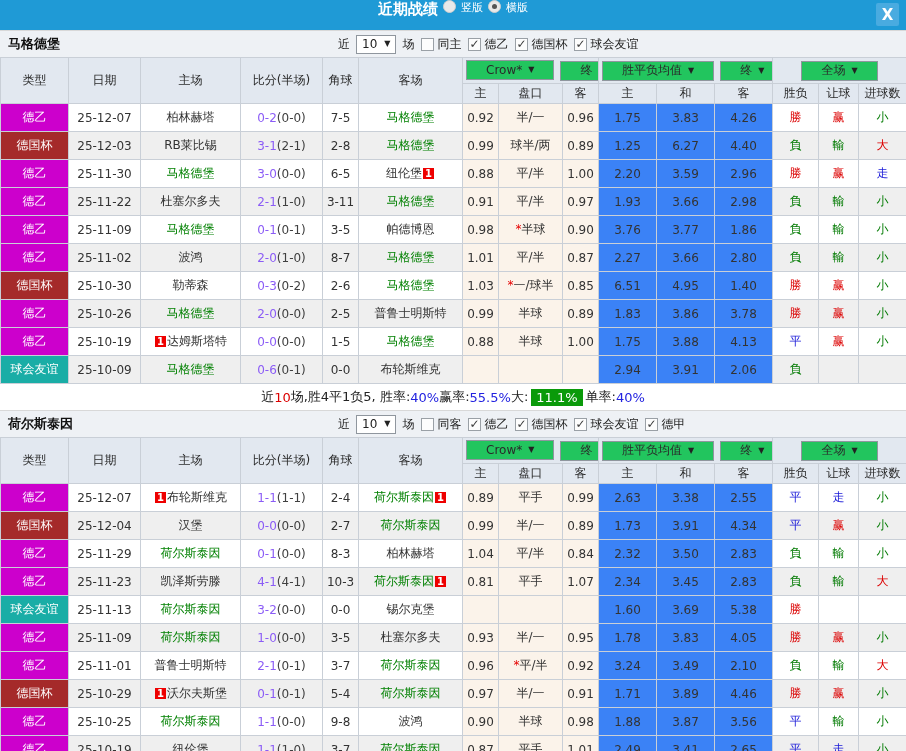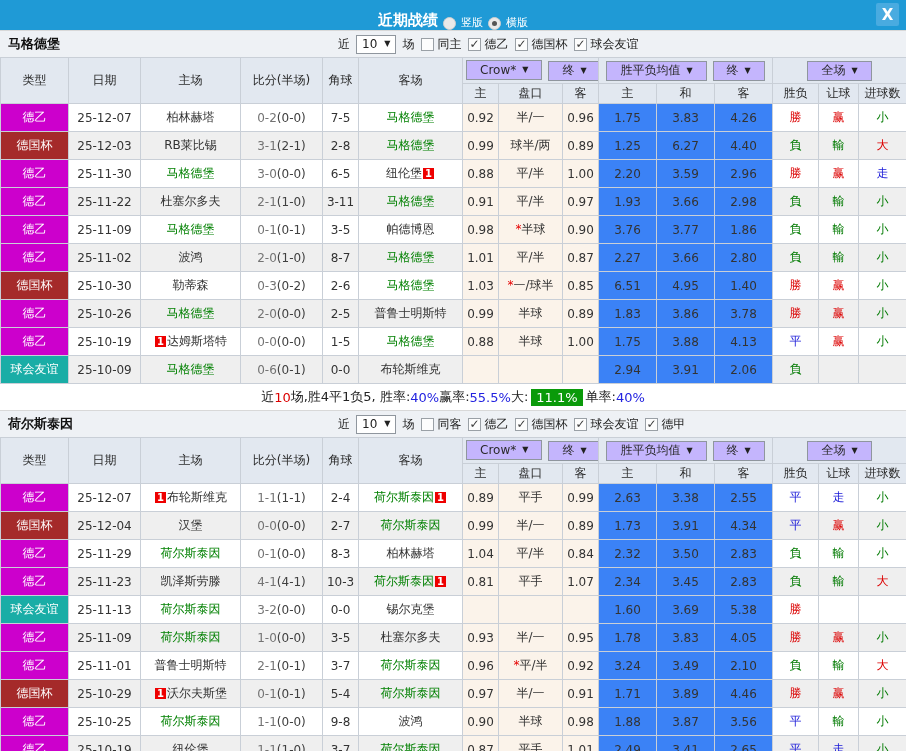--- a/index.html
+++ b/index.html
@@ -1,44 +1,44 @@
 <!DOCTYPE html>
 <html><head>
 <meta charset="utf-8">
 <style>
   *{box-sizing:border-box}
   body{margin:0;background:#fff}
   .wrap{width:906px;height:751px;overflow:hidden;font-family:"DejaVu Sans",sans-serif;font-size:12px;color:#333;background:#fff}
-  .titlebar{height:30px;background:#1f9ad6;display:flex;align-items:flex-end;justify-content:center;gap:5px;position:relative;color:#fff}
+  .titlebar{height:30px;background:#1f9ad6;display:flex;align-items:flex-start;justify-content:center;gap:5px;position:relative;color:#fff}
   .title{font-weight:bold;font-size:15px}
   .rlabel{font-size:11px}
   .rd{width:13px;height:13px;border-radius:50%;background:#e9e9e9;border:1px solid #cfcfcf;display:inline-block;position:relative}
   .rd.on::after{content:"";position:absolute;left:3px;top:3px;width:5px;height:5px;border-radius:50%;background:#555}
   .closebtn{position:absolute;right:7px;top:3px;width:23px;height:23px;background:#49abe0;color:#fff;font-size:15px;font-weight:bold;display:flex;align-items:center;justify-content:center;border-radius:2px;cursor:pointer}
   .secthead{height:27px;background:#eef1f5;border-top:1px solid #d8d8d8;display:flex;align-items:center;position:relative}
   .teamname{font-weight:bold;font-size:13px;margin-left:8px;color:#111}
   .filters{position:absolute;left:338px;top:0;height:100%;display:flex;align-items:center;gap:2px;font-size:12px;color:#222}
   .numsel{display:inline-flex;align-items:center;gap:7px;border:1px solid #8f969e;background:#fff;padding:0 5px;height:19px;margin:0 4px}
   .arr{font-size:8px;color:#222;line-height:1}
   .cb{width:13px;height:13px;border:1px solid #9aa0a6;background:#fdfdfd;display:inline-block;position:relative;margin:0 1px 0 5px;flex:none}
   .cb.on::after{content:"\2713";position:absolute;left:0;top:-2px;font-size:12px;font-weight:bold;color:#3a3a3a}
   table{border-collapse:collapse;table-layout:fixed;width:906px}
   th,td{border:1px solid #c9cfd7;text-align:center;padding:0;overflow:hidden;white-space:nowrap}
   thead th{background:#e2e8f0;font-weight:normal;color:#2a2a2a}
   thead tr.r1{height:26px}
   thead tr.r2{height:20px}
   tbody td{height:28px}
-  .dd{display:inline-flex;align-items:center;gap:6px;border:1px solid #8f969e;background:#c4b5fd;padding:0 13px;height:20px;margin:0 3px;font-size:12px}
+  .dd{display:inline-flex;align-items:center;gap:6px;border:1px solid #8f969e;background:#22c55e;padding:0 19px;height:20px;margin:0 3px;font-size:12px}
   td.lg{color:#fff}
   td.plain{background:#fff}
   td.plain.ev{background:#efefef}
   td.o{background:#fbf3ea}
   td.a{background:#3b82f6}
   .self{color:#008000}
-  .score{color:#737373}
+  .score{color:#8b5cf6}
   .half{color:#404040}
   .t-red{color:#dc0000}
   .t-green{color:#007a00}
   .t-blue{color:#1a1ad8}
   .badge{background:#ee0000;color:#fff;font-size:10px;padding:0 2px;margin:0 1px;font-weight:bold}
   .badge:empty{display:none}
   .star{color:#e60000}
   .summary{height:26px;display:flex;align-items:center;justify-content:center;font-size:13px;background:#fff;color:#222}
   .summary .t-blue{color:#2222e0}
   .greenbox{background:#0a9a0a;color:#fff;padding:1px 5px;margin:0 3px}

